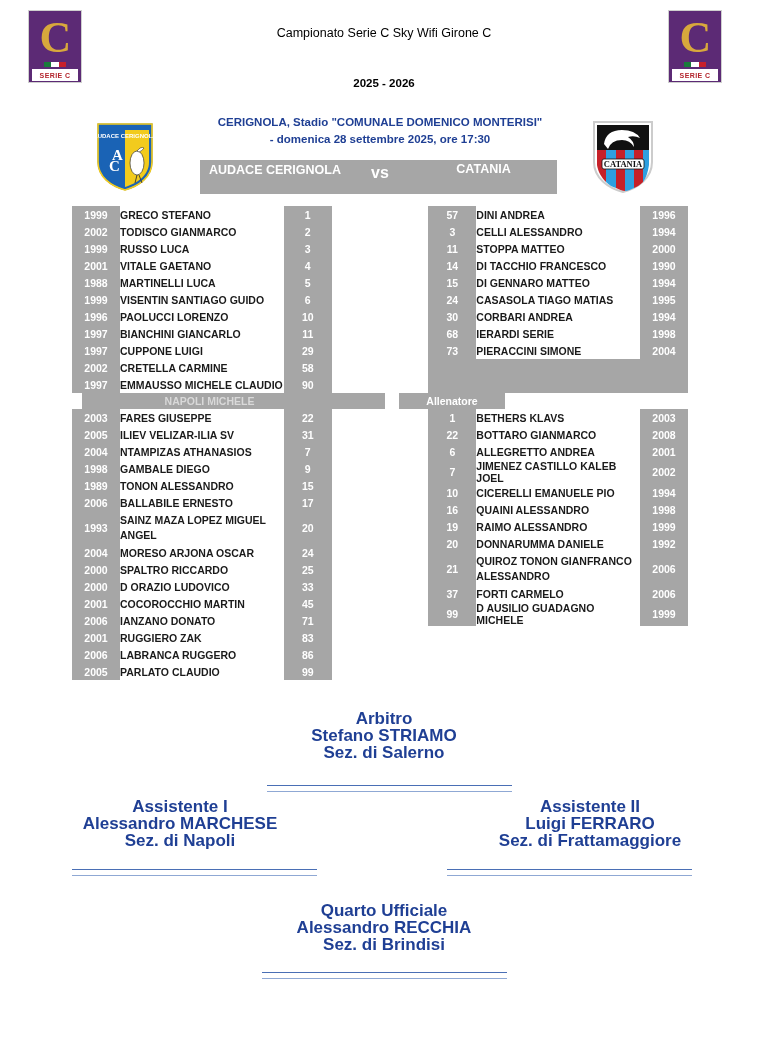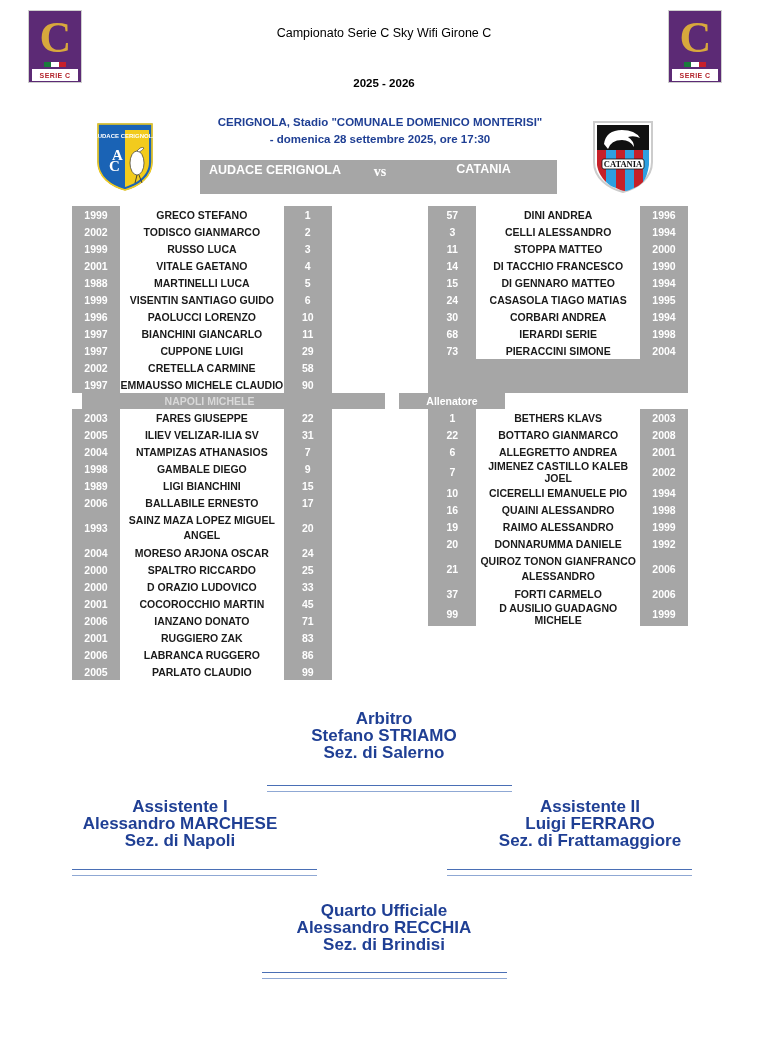--- a/index.html
+++ b/index.html
@@ -114,23 +114,22 @@
   }
   .vs-bar .team-a {
     width: 150px;
     text-align: center;
     line-height: 16px;
     padding-top: 2px;
   }
   .vs-bar .vs-word {
     width: 60px;
     text-align: center;
-    font-size: 14px;
+    font-size: 16px;
     padding-top: 4px;
-    font-family: Liberation Serif, serif;
   }
   .vs-bar .team-b {
     width: 147px;
     text-align: center;
     padding-top: 2px;
   }
 
   
   .rosters {
     position: absolute;
@@ -159,21 +158,21 @@
   td.yr, td.num {
     width: 48px;
     text-align: center;
     color: #ffffff;
     font-weight: bold;
     background: #a6a6a6;
   }
   td.nm {
     background: #ffffff;
     color: #1a1a1a;
-    text-align: center;
+    text-align: left;
     font-weight: bold;
     border-top: 1px solid #808080;
     border-bottom: 1px solid #808080;
     border-left: 1px solid #808080;
     border-right: 1px solid #808080;
     padding: 0 2px;
   }
   td.nm.two-line { height: 33px; line-height: 15px; }
 
   
@@ -453,21 +452,21 @@
               <td class="nm">NTAMPIZAS ATHANASIOS</td>
               <td class="num">7</td>
             </tr>
             <tr>
               <td class="yr">1998</td>
               <td class="nm">GAMBALE DIEGO</td>
               <td class="num">9</td>
             </tr>
             <tr>
               <td class="yr">1989</td>
-              <td class="nm">LIGI BIANCHINI</td>
+              <td class="nm">TONON ALESSANDRO</td>
               <td class="num">15</td>
             </tr>
             <tr>
               <td class="yr">2006</td>
               <td class="nm">BALLABILE ERNESTO</td>
               <td class="num">17</td>
             </tr>
             <tr>
               <td class="yr">1993</td>
               <td class="nm two-line">SAINZ MAZA LOPEZ MIGUEL ANGEL</td>

